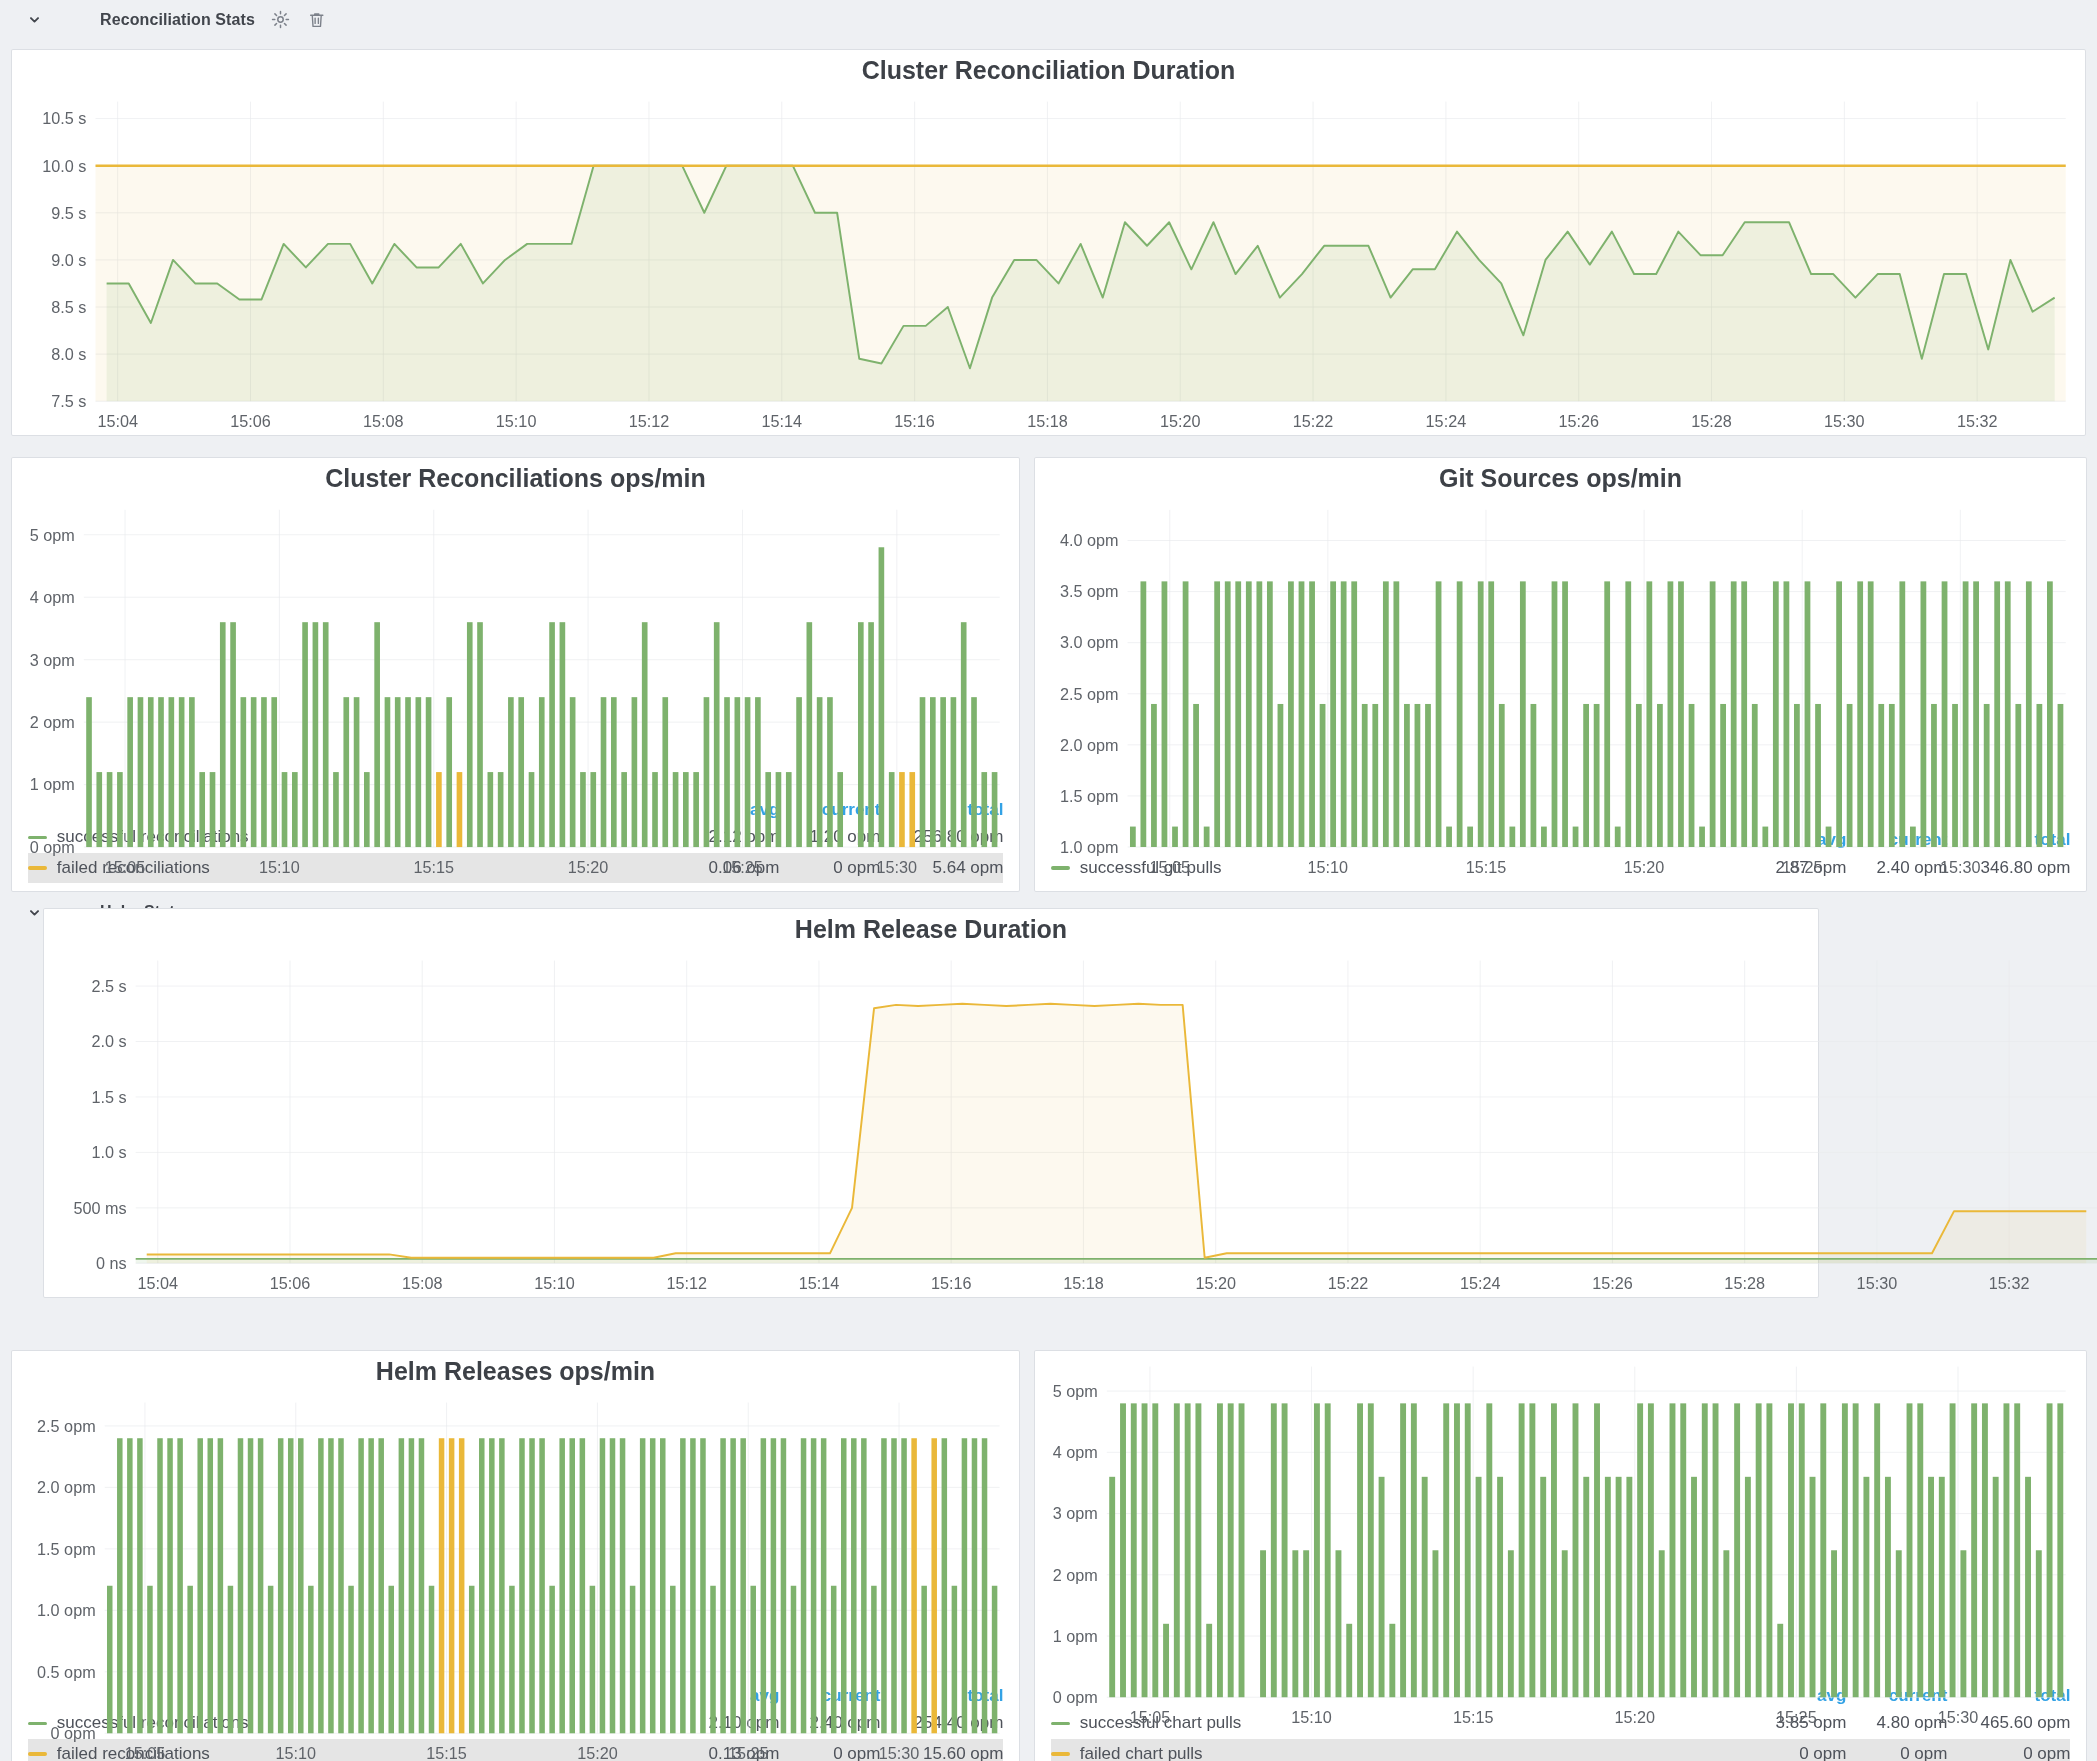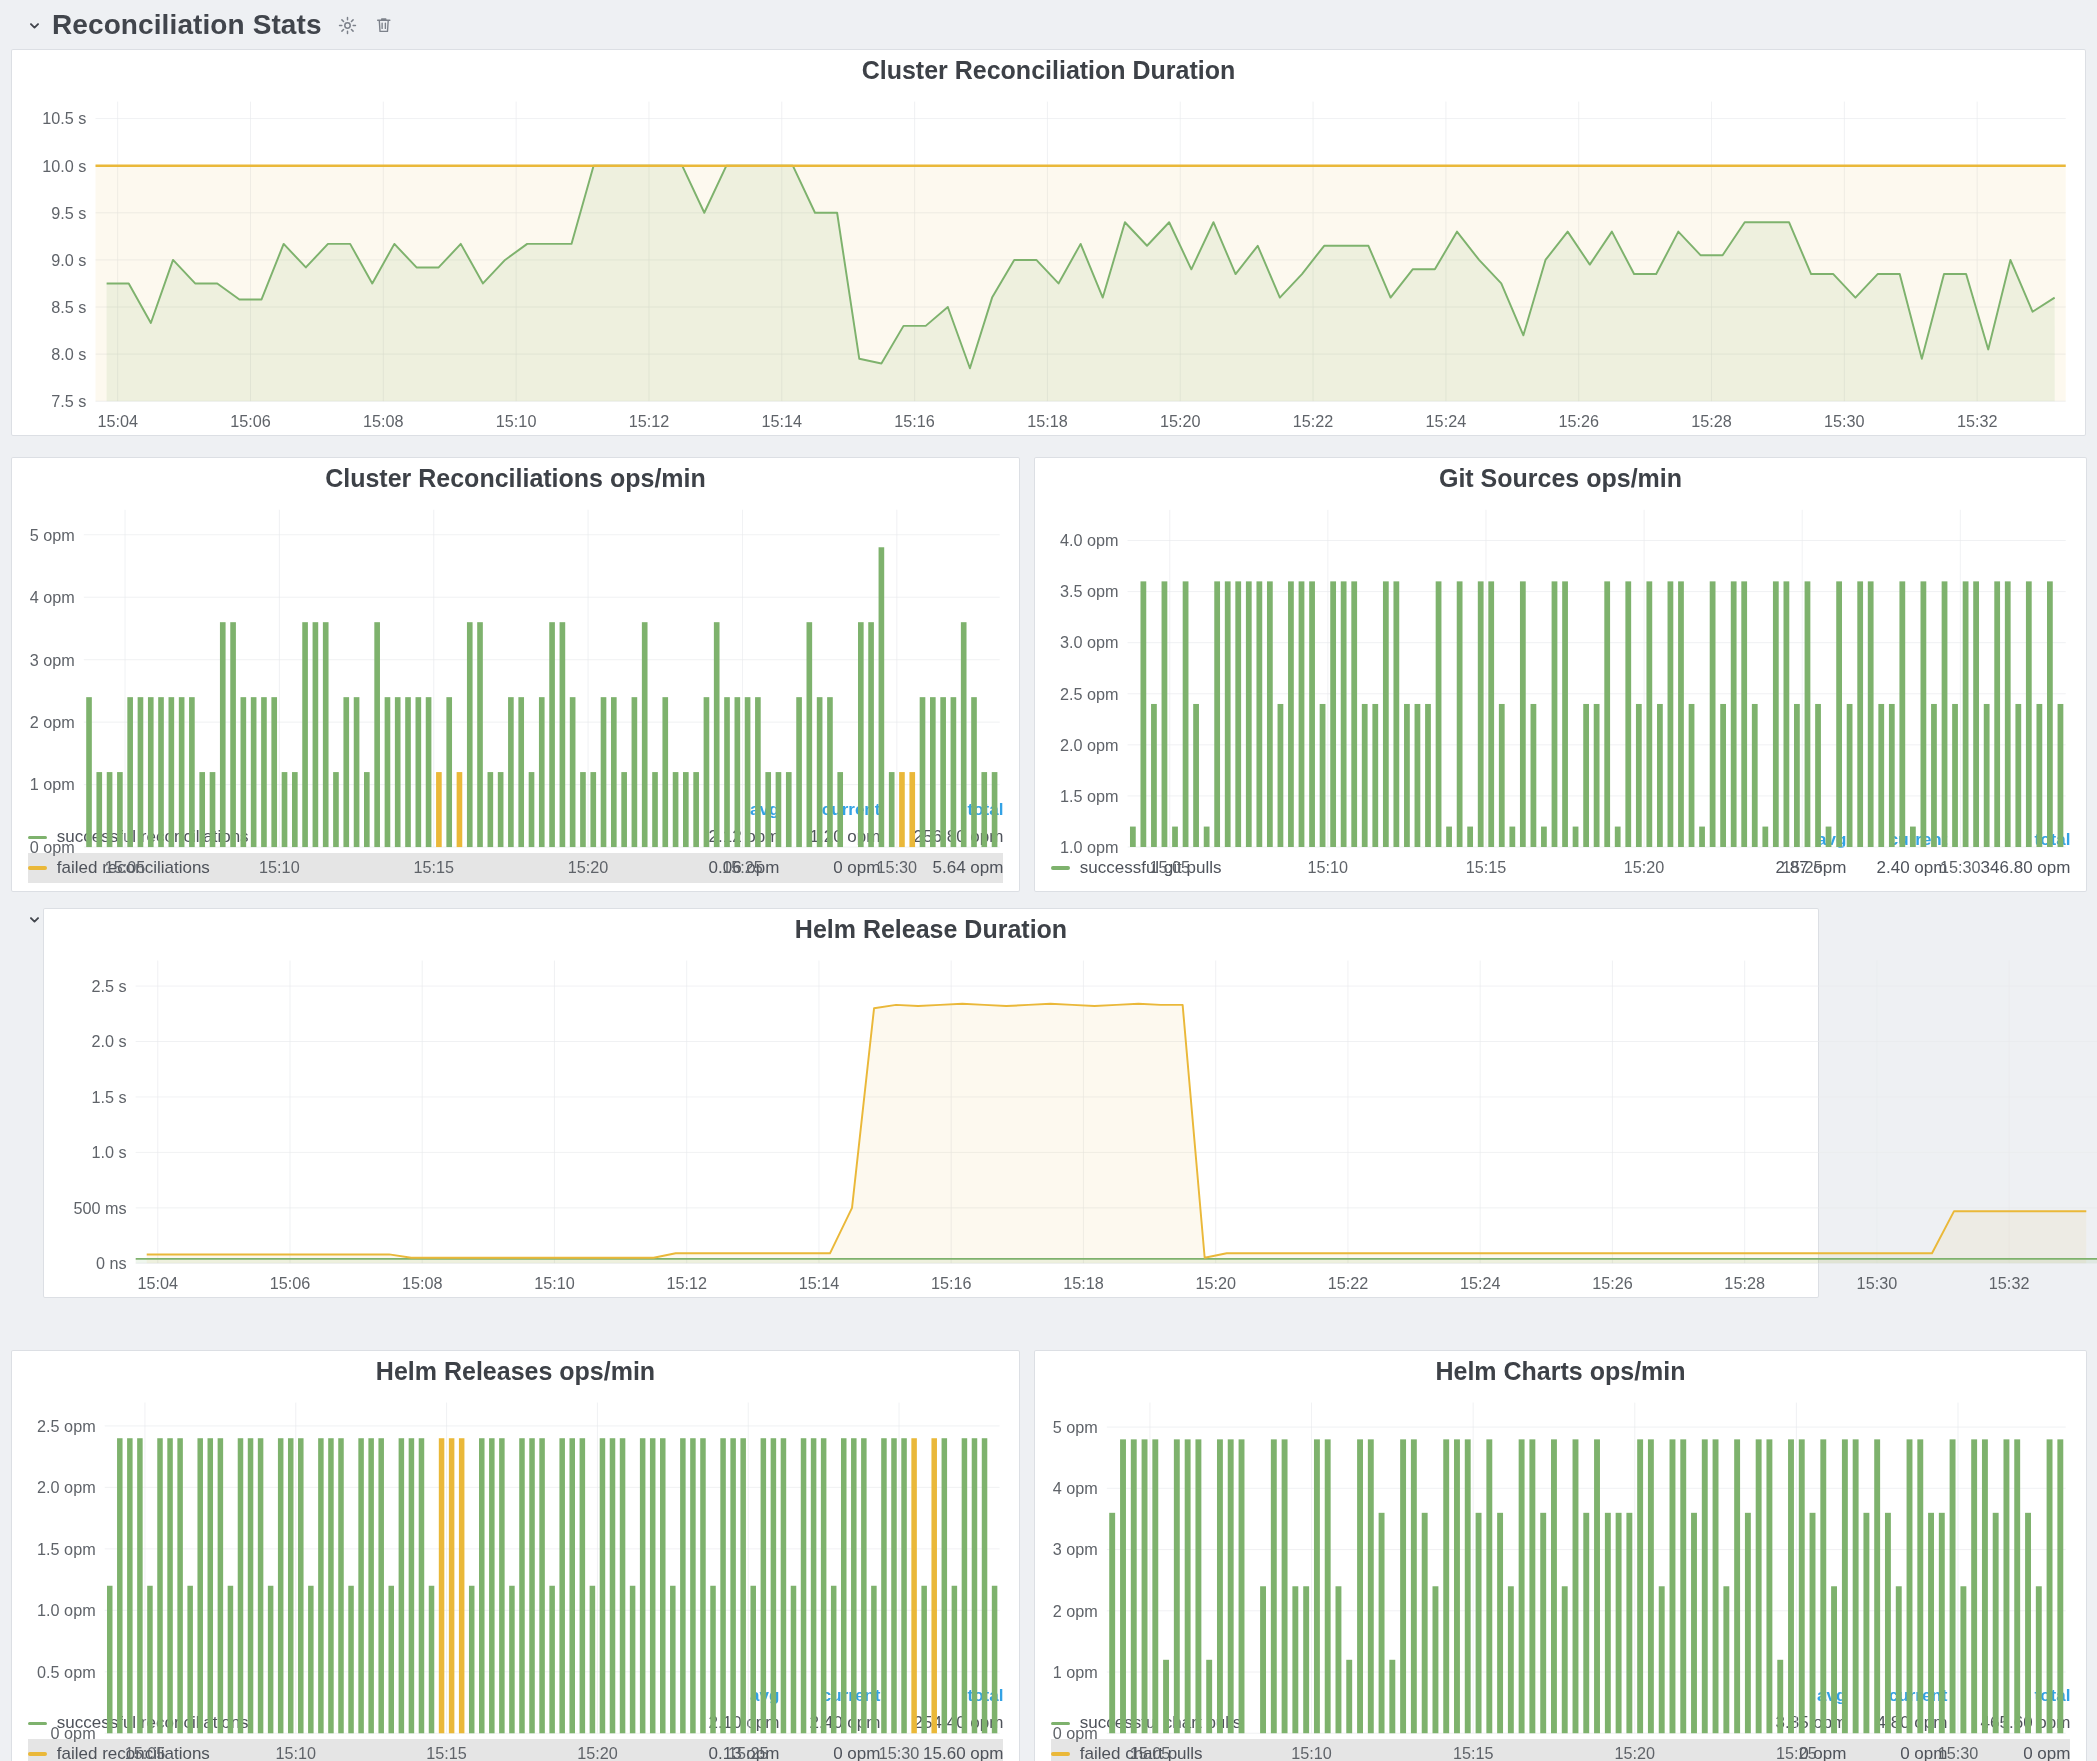--- a/index.html
+++ b/index.html
@@ -2,21 +2,21 @@
 <html style="font-size:10.4px"><head>
 <meta charset="utf-8">
 <style>
   html,body{margin:0;padding:0;}
   body{
     width:2097px;height:1761px;overflow:hidden;position:relative;
     background:#eef0f3;font-family:"Liberation Sans",sans-serif;
     -webkit-font-smoothing:antialiased;
   }
   .section-header{position:absolute;display:flex;align-items:center;gap:9px;color:#41454c;cursor:pointer;}
-  .section-title{font-size:28px;font-weight:700;letter-spacing:0.1px;}
+  .section-title{font-size:16px;font-weight:700;letter-spacing:0.1px;margin-left:48px;}
   .icon-btn{display:flex;align-items:center;justify-content:center;margin-left:6.5px;cursor:pointer;}
   .panel{position:absolute;background:#fff;border:0.6px solid #dcdfe4;border-radius:1.9px;
          display:flex;flex-direction:column;box-sizing:border-box;}
   .panel-title{flex:none;height:36px;line-height:40px;text-align:center;
                font-size:25px;font-weight:600;color:#3d4147;cursor:pointer;}
   .chart-wrap{flex:1 1 auto;position:relative;margin:0 6.5px;min-height:0;}
   .chart-wrap svg{position:absolute;left:0;top:0;}
   .legend{flex:none;padding:2.6px 15.6px 7.8px;}
   .legend-row{display:flex;align-items:center;height:30.5px;font-size:17px;color:#4e525a;}
   .legend-row.shaded{background:#e5e5e5;}
@@ -602,21 +602,20 @@
         <span class="legend-label">failed reconciliations</span>
         <span class="legend-spacer"></span>
         <span class="cell avg">0.13 opm</span>
         <span class="cell current">0 opm</span>
         <span class="cell total">15.60 opm</span>
       </div>
     </div>
 </div>
 
 <div class="panel" id="panelF">
-  <div class="panel-title">Helm Charts ops/min</div>
   <div class="chart-wrap">
       <svg width="1038" height="380" viewBox="0 0 1601 586">
         <line x1="166.47191011235955" y1="24" x2="166.47191011235955" y2="534" stroke="#e8eaed" stroke-width="1"></line>
         <text x="166.47191011235955" y="574" text-anchor="middle" font-size="25" fill="#5f6369">15:05</text>
         <line x1="415.7415730337079" y1="24" x2="415.7415730337079" y2="534" stroke="#e8eaed" stroke-width="1"></line>
         <text x="415.7415730337079" y="574" text-anchor="middle" font-size="25" fill="#5f6369">15:10</text>
         <line x1="665.0112359550561" y1="24" x2="665.0112359550561" y2="534" stroke="#e8eaed" stroke-width="1"></line>
         <text x="665.0112359550561" y="574" text-anchor="middle" font-size="25" fill="#5f6369">15:15</text>
         <line x1="914.2808988764045" y1="24" x2="914.2808988764045" y2="534" stroke="#e8eaed" stroke-width="1"></line>
         <text x="914.2808988764045" y="574" text-anchor="middle" font-size="25" fill="#5f6369">15:20</text>

